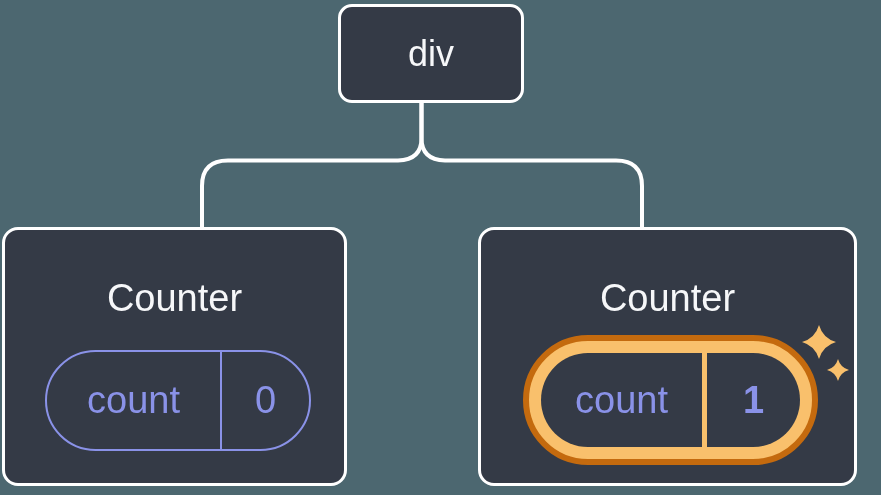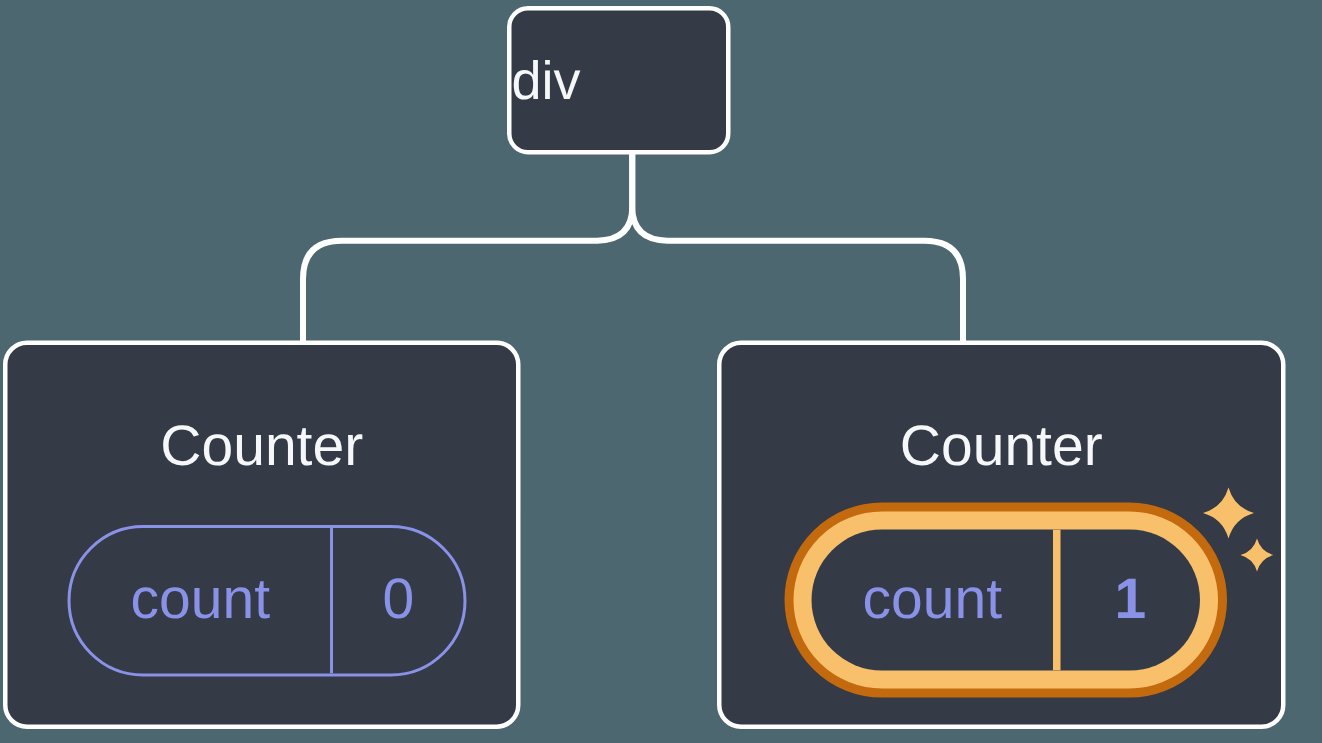--- a/index.html
+++ b/index.html
@@ -6,23 +6,23 @@
     --background:#4c6770; --card:#343a46; --line:#ffffff;
     --accent-purple:#8a92e8; --accent-amber:#f9c06c; --accent-amber-dark:#c46a0e;
     --title-text:#f6f7f9;
   }
   *{box-sizing:border-box;margin:0;padding:0}
   html,body{background:var(--background)}
   body{font-family:"Liberation Sans", sans-serif;}
   .stage{position:relative;width:881px;height:495px;background:var(--background);overflow:hidden}
   .connectors{position:absolute;inset:0;pointer-events:none}
   .node-root{
-    position:absolute;left:338px;top:4px;width:149px;height:99px;
+    position:absolute;left:338px;top:4px;width:186px;height:99px;
     background:var(--card);border:3px solid var(--line);border-radius:14px;
-    display:flex;align-items:center;justify-content:flex-start;
+    display:flex;align-items:center;justify-content:center;
     color:var(--title-text);font-size:36px;line-height:1;
   }
   .card{
     position:absolute;top:227px;height:259px;
     background:var(--card);border:3px solid var(--line);border-radius:16px;
   }
   .card-left{left:2px;width:345px}
   .card-right{left:478px;width:379px}
   .card-title{
     position:absolute;top:48px;left:0;right:0;text-align:center;

